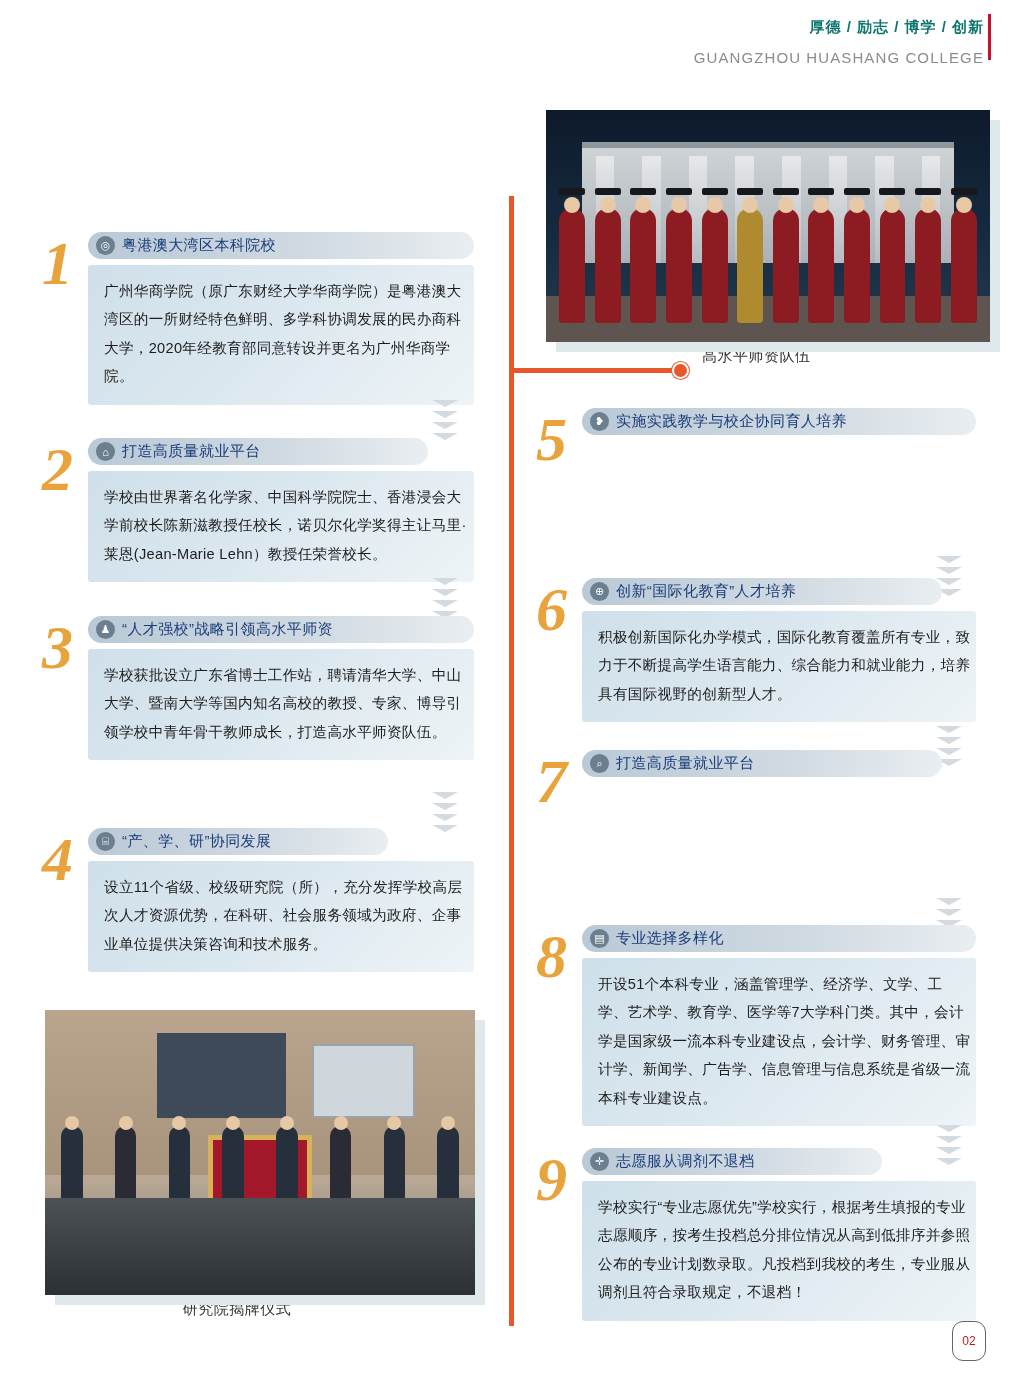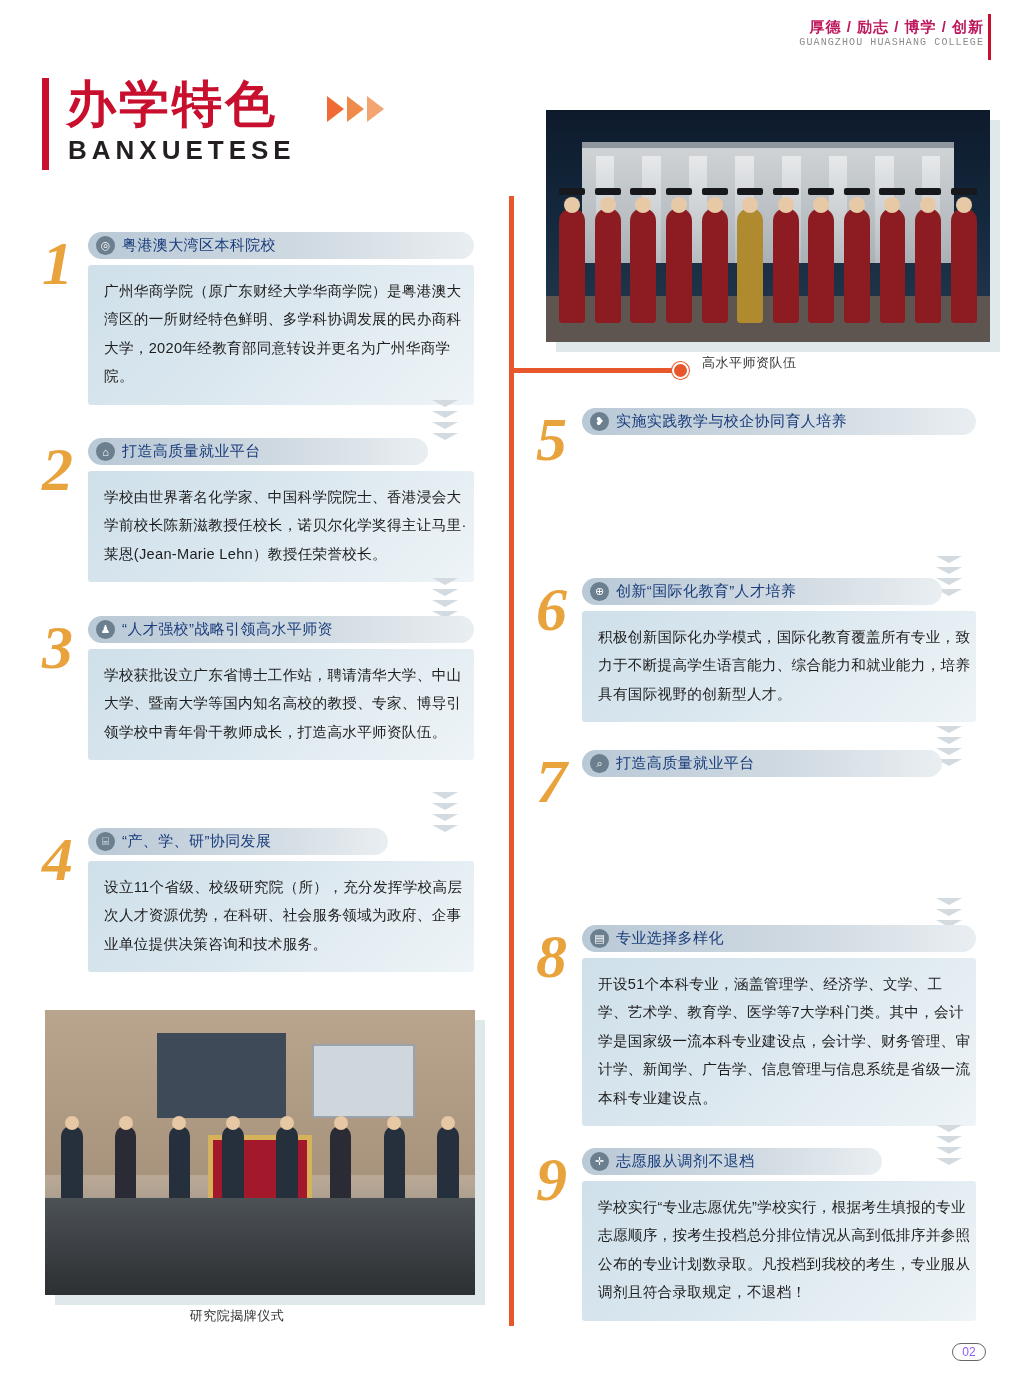--- a/index.html
+++ b/index.html
@@ -13,24 +13,24 @@
     color:#231f20;
   }
   .page { position:relative; width:1024px; height:1389px; }
 
   
   .header-motto {
     position:absolute; right:40px; top:18px;
     text-align:right;
   }
   .motto-cn {
-    font-size:15px; font-weight:bold; color:#be185d; letter-spacing:1px;
+    font-size:15px; font-weight:bold; color:#0f766e; letter-spacing:1px;
   }
   .motto-en {
-    font-size:10px; color:#8c8c8c; letter-spacing:1.1px; margin-top:0;font-family:Liberation Mono, monospace;
+    font-size:15px; color:#8c8c8c; letter-spacing:1.1px; margin-top:12px;
   }
   .header-rule {
     position:absolute; right:33px; top:14px; width:3px; height:46px;
     background:#c8102e;
   }
 
   
   .title-block { position:absolute; left:42px; top:78px; }
   .title-bar { position:absolute; left:0; top:0; width:7px; height:92px; background:#c8102e; }
   .title-cn {
@@ -105,21 +105,21 @@
   .chev i {
     display:block; width:0;height:0;
     border-left:13px solid transparent;border-right:13px solid transparent;
     border-top:7px solid #d3dbe0;
     margin-bottom:4px;
   }
 
   
   .photo-wrap { position:absolute; }
   .photo-caption {
-    text-align:center; font-size:13px; color:#333; margin-top:12px;
+    text-align:center; font-size:15px; color:#333; margin-top:5px;
     letter-spacing:0.5px;
   }
   .photo-frame { position:relative; overflow:hidden; background:#0b1524; }
   .photo-shadow { position:absolute; background:#dfe9ec; }
 
   
   .grad-sky { position:absolute; inset:0; background:linear-gradient(180deg,#0d1a2b 0%,#14283d 45%,#253a4e 100%); }
   .grad-building {
     position:absolute; left:8%; top:14%; width:84%; height:52%;
     background:linear-gradient(180deg,#cfd3d6,#aab1b6);
@@ -148,46 +148,36 @@
   .cer-red { position:absolute; left:38%; top:44%; width:24%; height:30%; background:#a3182a; border:5px solid #d6b25a; }
   .cer-crowd { position:absolute; left:0; bottom:0; width:100%; height:34%; background:linear-gradient(180deg,#4c5156,#2c3033); }
   .cer-people { position:absolute; left:0; bottom:28%; width:100%; height:34%; display:flex; align-items:flex-end; justify-content:space-around; }
   .cp { width:5%; height:92%; background:#25303c; border-radius:10px 10px 2px 2px; position:relative; }
   .cp:after { content:""; position:absolute; left:50%; top:-10px; transform:translateX(-50%); width:14px;height:14px;border-radius:50%;background:#e7c8a4; }
   .cp.f { background:#2b2b36; }
 
   
   .page-num {
     position:absolute; right:38px; bottom:28px;
-    width:34px;height:18px;border:1.4px solid #666;border-radius:11px;
+    width:34px;height:40px;border:1.4px solid #666;border-radius:11px;
     display:flex;align-items:center;justify-content:center;
-    font-size:12px;color:#8b5cf6;
+    font-size:12px;color:#b91c1c;
   }
 </style>
 </head>
 <body>
 
 <div class="page">
 
   <div class="header-rule"></div>
   <div class="header-motto">
     <div class="motto-cn">厚德 / 励志 / 博学 / 创新</div>
     <div class="motto-en">GUANGZHOU HUASHANG COLLEGE</div>
   </div>
 
-  <div class="title-block">
-    <div class="title-bar"></div>
-    <div class="title-cn">办学特色</div>
-    <div class="title-en">BANXUETESE</div>
-    <div class="arrows">
-      <div class="arrow a1"></div>
-      <div class="arrow a2"></div>
-      <div class="arrow a3"></div>
-    </div>
-  </div>
 
   <div class="timeline"></div>
   <div class="timeline-elbow"></div>
   <div class="timeline-dot"></div>
 
   <div class="photo-wrap" style="left:546px; top:110px; width:444px;">
     <div class="photo-shadow" style="left:10px; top:10px; width:444px; height:232px;"></div>
     <div class="photo-frame" style="width:444px;height:232px;">
       <div class="grad-sky"></div>
       <div class="grad-building"></div>

